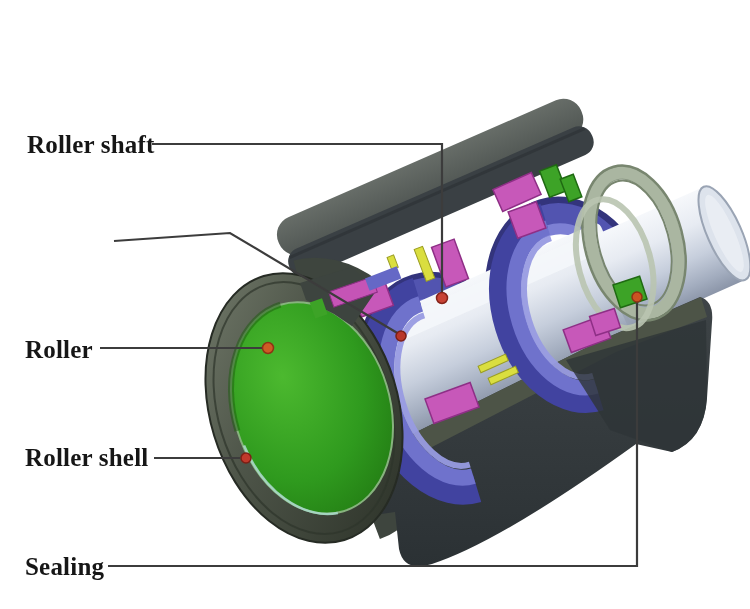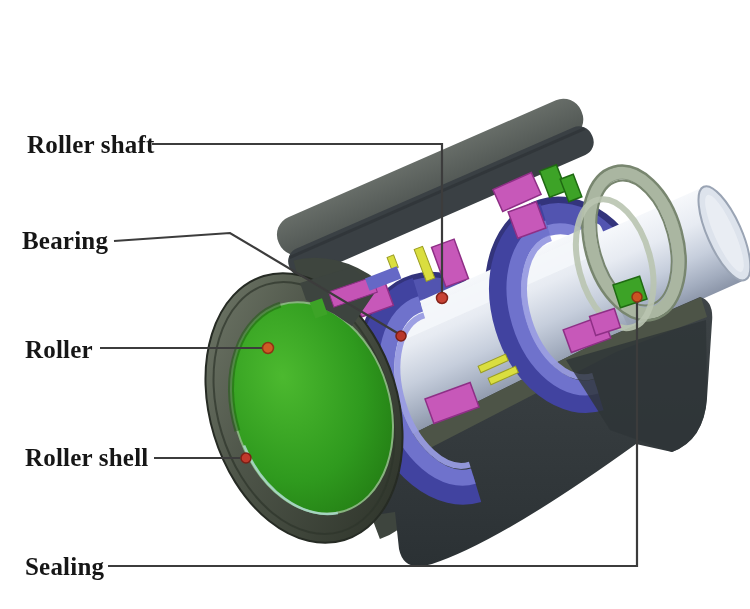--- a/index.html
+++ b/index.html
@@ -153,18 +153,17 @@
   <g stroke-width="1.5">
     <circle cx="442" cy="298" r="5.5" fill="#c84335" stroke="#86241a"></circle>
     <circle cx="401" cy="336" r="5" fill="#b93629" stroke="#7c1f15"></circle>
     <circle cx="268" cy="348" r="5.5" fill="#cd5c25" stroke="#8e3414"></circle>
     <circle cx="246" cy="458" r="5" fill="#c0392b" stroke="#7c1f15"></circle>
     <circle cx="637" cy="297" r="5" fill="#cc5322" stroke="#8e3414"></circle>
   </g>
 </svg>
 
 <div class="callout" style="left:27px;top:131px">Roller shaft</div>
-<div class="callout" style="left:22px;top:227px">Bearing</div>
 <div class="callout" style="left:25px;top:336px">Roller</div>
 <div class="callout" style="left:25px;top:553px">Sealing</div>
 <div class="callout" style="left:25px;top:444px">Roller shell</div>
 
 </div>
 
 </body></html>

